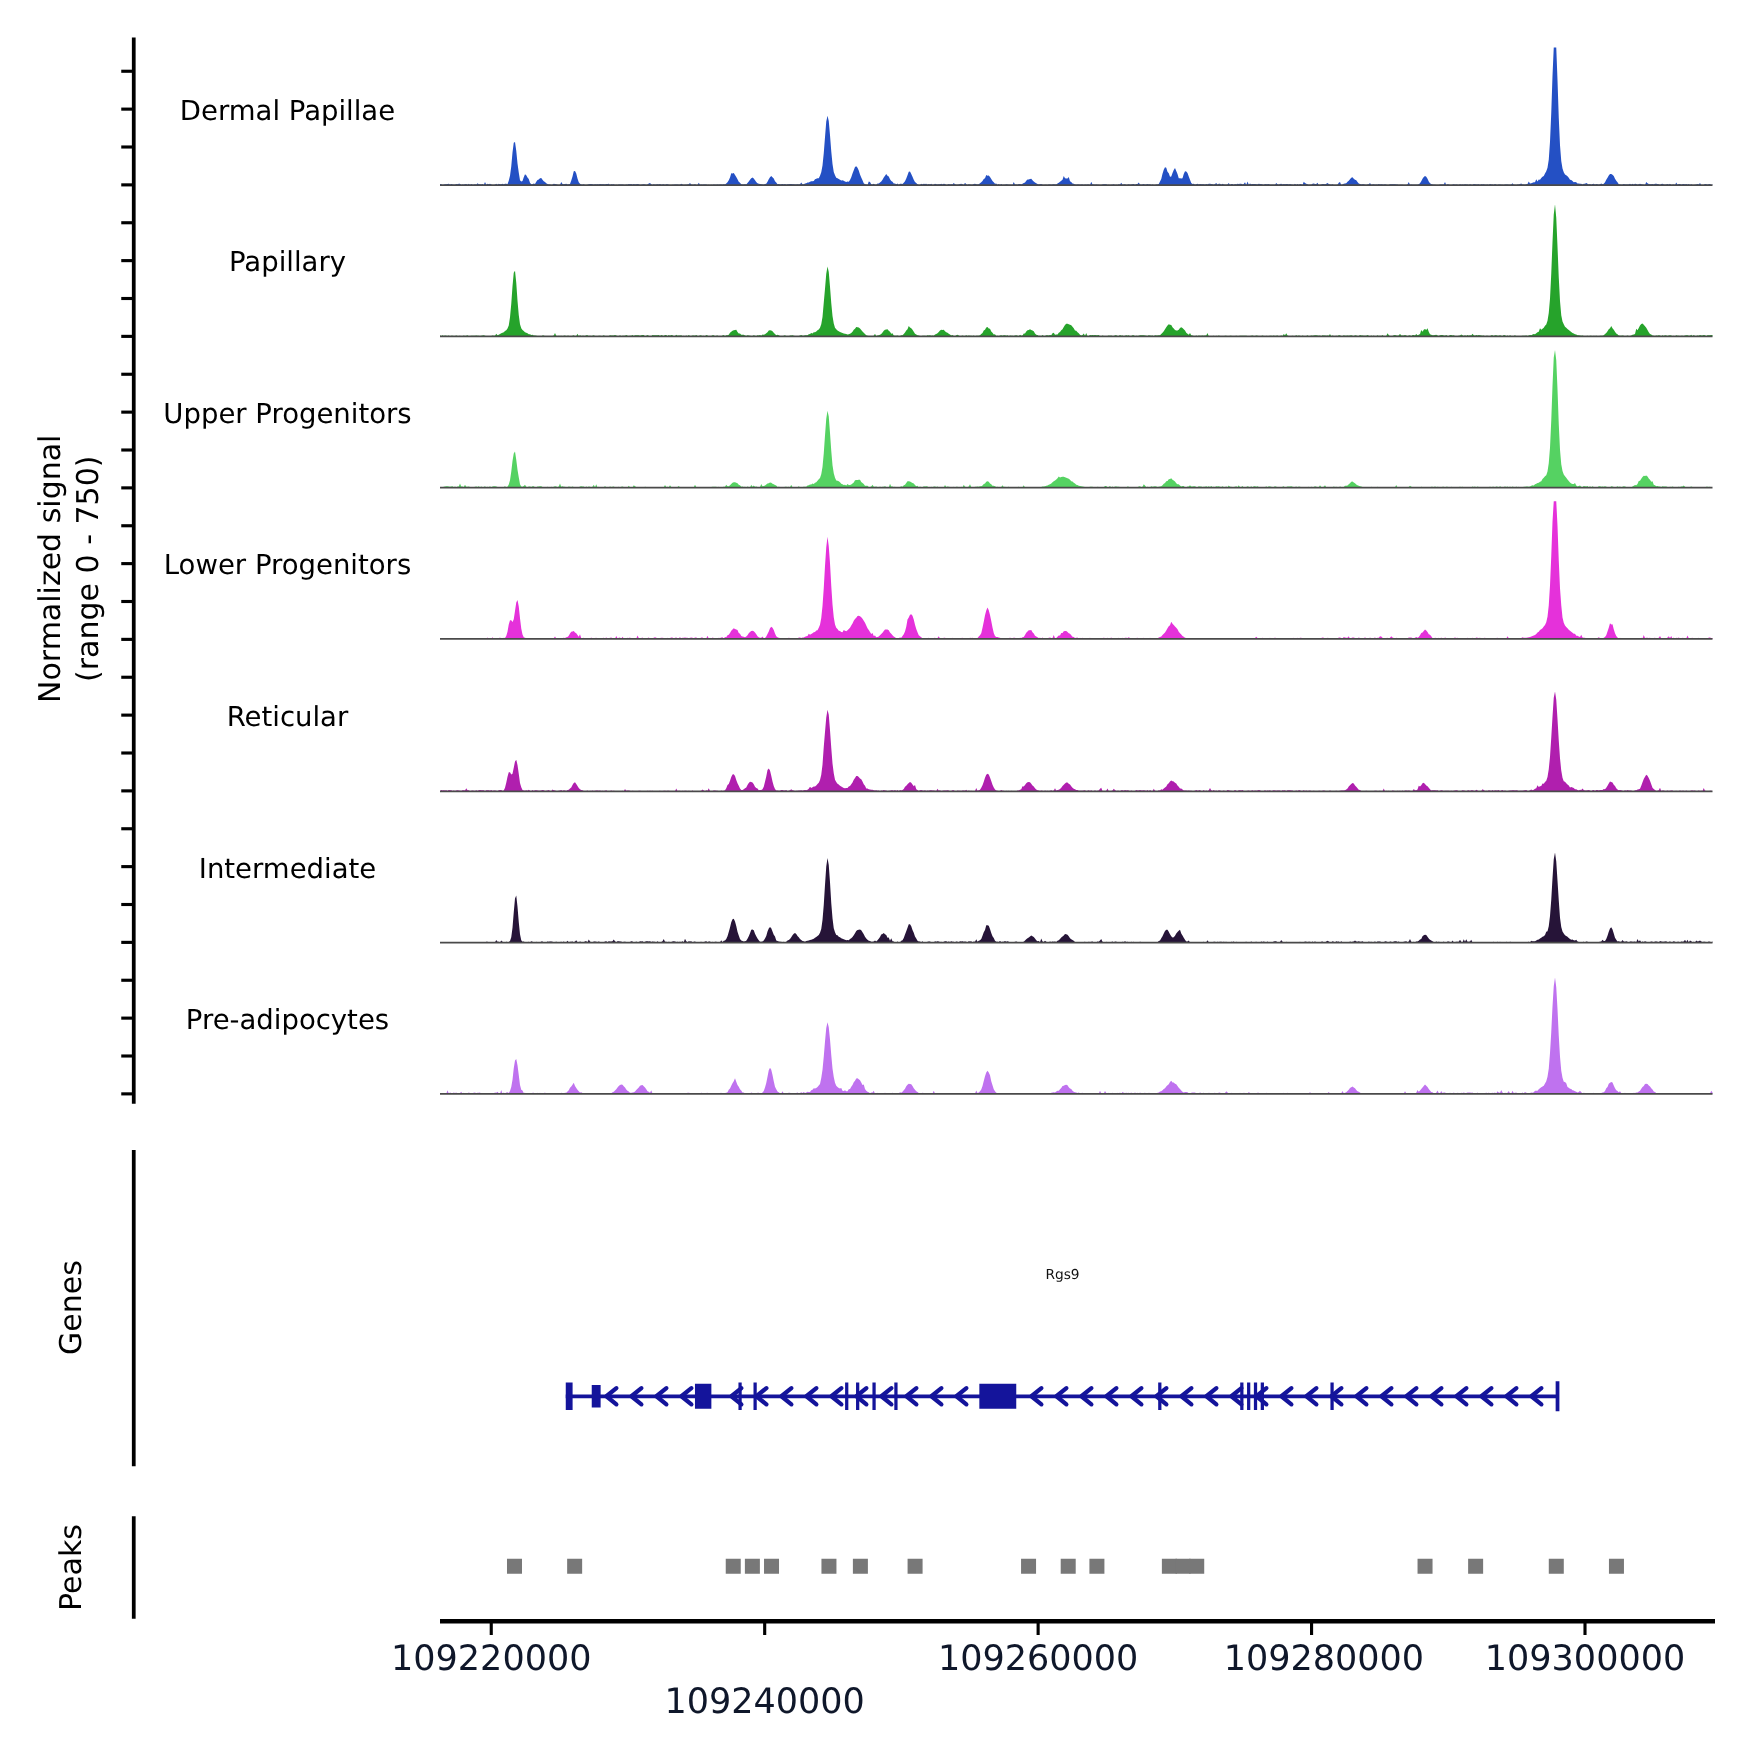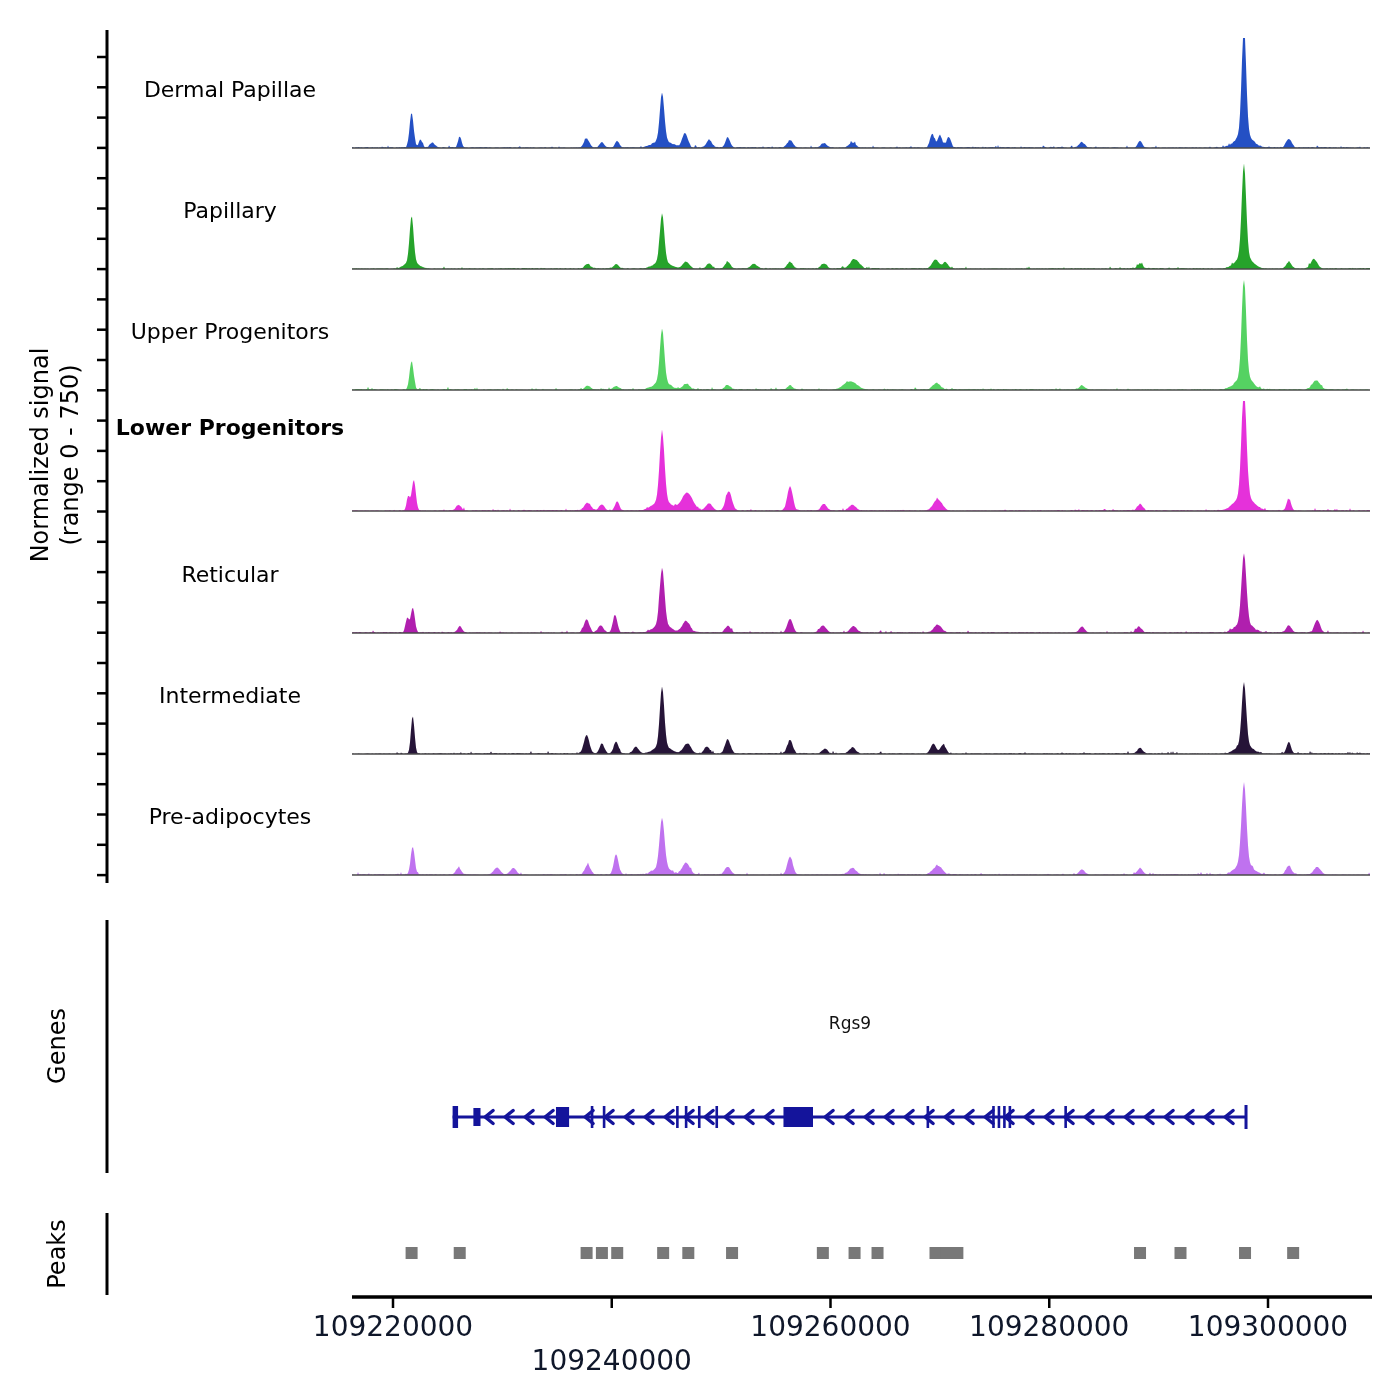--- a/index.html
+++ b/index.html
@@ -5,21 +5,21 @@
   html,body{margin:0;padding:0;background:#ffffff;}
   #page{position:relative;width:1400px;height:1400px;background:#ffffff;overflow:hidden;
         font-family:"DejaVu Sans","Liberation Sans",sans-serif;color:#000;}
   svg{position:absolute;left:0;top:0;}
   .track-label{position:absolute;width:280px;text-align:center;font-size:22px;color:#000000;line-height:1.1;}
   .vlabel{position:absolute;transform:translate(-50%,-50%) rotate(-90deg);white-space:nowrap;
           font-size:24px;color:#000;text-align:center;}
   .vlabel span{display:block;text-align:center;line-height:1.25;}
   .x-tick-label{position:absolute;width:180px;text-align:center;font-size:28px;color:#0f172a;}
   .x-axis-title{position:absolute;width:500px;text-align:center;font-size:27px;color:#000;}
-  .gene-name{position:absolute;width:120px;text-align:center;font-size:17px;color:#111;}
+  .gene-name{position:absolute;width:120px;text-align:center;font-size:11px;color:#111;}
 </style>
 </head>
 <body>
 
 <div id="page">
   <svg id="plot" width="1400" height="1400">
     <g id="signal-tracks">
         <path d="M352 148L352 147.2L353 147.3L354 148.0L355 147.7L356 147.3L357 147.4L358 147.2L359 146.9L360 147.7L361 147.2L362 147.6L363 147.7L364 147.8L365 147.2L366 147.3L367 147.0L368 147.0L369 147.9L370 147.5L371 147.7L372 147.3L373 147.2L374 147.9L375 147.0L376 147.9L377 147.1L378 147.7L379 147.8L380 147.3L381 147.8L382 146.5L383 147.3L384 147.3L385 147.5L386 147.1L387 148.0L388 145.6L389 147.7L390 147.0L391 147.4L392 147.0L393 147.6L394 147.9L395 147.9L396 147.8L397 146.9L398 147.9L399 147.0L400 147.4L401 147.4L402 147.0L403 147.5L404 146.9L405 146.9L406 147.3L407 144.6L408 140.6L409 133.1L410 121.9L411 114.1L412 113.5L413 120.6L414 130.8L415 138.0L416 144.1L417 145.2L418 144.7L419 141.8L420 139.4L421 140.1L422 141.9L423 143.1L424 146.2L425 147.3L426 147.3L427 146.8L428 147.1L429 145.3L430 143.9L431 143.5L432 142.5L433 142.4L434 143.7L435 145.0L436 145.6L437 146.5L438 147.1L439 147.5L440 147.6L441 147.9L442 147.8L443 146.9L444 147.2L445 147.4L446 147.7L447 147.9L448 147.8L449 145.6L450 147.1L451 147.3L452 147.1L453 147.0L454 147.6L455 147.3L456 147.1L457 144.3L458 141.2L459 136.9L460 136.7L461 138.7L462 142.7L463 145.8L464 147.0L465 147.6L466 147.7L467 147.4L468 147.9L469 148.0L470 147.7L471 147.4L472 147.2L473 147.2L474 147.4L475 147.8L476 147.3L477 147.6L478 147.3L479 147.6L480 147.1L481 147.3L482 147.3L483 147.4L484 147.6L485 147.1L486 147.2L487 147.0L488 148.0L489 147.3L490 147.5L491 147.4L492 147.9L493 147.8L494 148.0L495 147.5L496 147.6L497 147.5L498 147.5L499 147.7L500 147.9L501 147.6L502 147.8L503 147.2L504 147.4L505 147.1L506 147.7L507 147.1L508 147.6L509 147.3L510 147.1L511 147.3L512 147.9L513 147.8L514 147.5L515 147.4L516 147.6L517 148.0L518 147.5L519 146.7L520 146.3L521 147.4L522 148.0L523 147.3L524 147.8L525 147.5L526 147.3L527 147.6L528 147.2L529 147.7L530 147.6L531 147.3L532 147.9L533 147.3L534 147.4L535 147.8L536 147.9L537 148.0L538 147.8L539 147.7L540 147.6L541 147.6L542 147.6L543 147.8L544 147.8L545 146.9L546 147.5L547 147.9L548 147.8L549 147.7L550 147.5L551 147.4L552 146.4L553 147.6L554 147.8L555 147.7L556 147.4L557 148.0L558 148.0L559 146.2L560 147.7L561 147.6L562 147.8L563 147.6L564 147.6L565 147.6L566 148.0L567 147.7L568 147.9L569 147.7L570 147.9L571 147.5L572 147.8L573 147.7L574 147.6L575 147.7L576 147.6L577 147.5L578 147.8L579 147.3L580 147.5L581 146.8L582 145.8L583 144.1L584 142.0L585 138.5L586 138.8L587 138.3L588 140.0L589 141.6L590 143.3L591 145.3L592 146.2L593 147.3L594 147.6L595 147.6L596 147.3L597 147.5L598 146.3L599 145.1L600 143.8L601 142.6L602 142.0L603 142.8L604 144.2L605 145.6L606 146.6L607 147.0L608 147.1L609 147.4L610 147.6L611 147.8L612 147.2L613 146.9L614 145.4L615 143.4L616 141.7L617 140.7L618 141.7L619 142.7L620 144.9L621 145.9L622 147.3L623 147.2L624 147.6L625 147.4L626 147.2L627 147.5L628 147.1L629 147.8L630 147.3L631 147.4L632 147.2L633 147.2L634 147.3L635 147.4L636 147.6L637 147.5L638 147.4L639 147.6L640 147.3L641 145.9L642 147.4L643 147.3L644 146.8L645 146.6L646 145.9L647 145.9L648 145.4L649 144.9L650 144.9L651 144.7L652 143.3L653 143.0L654 142.5L655 142.5L656 140.5L657 137.8L658 132.4L659 122.5L660 109.7L661 97.2L662 92.5L663 96.7L664 108.2L665 120.9L666 131.1L667 137.6L668 140.2L669 142.2L670 142.5L671 143.1L672 143.7L673 144.3L674 144.1L675 144.5L676 145.1L677 145.6L678 145.1L679 145.4L680 143.9L681 141.7L682 138.7L683 136.2L684 133.6L685 133.0L686 134.1L687 136.4L688 139.6L689 142.0L690 144.1L691 146.5L692 147.3L693 147.5L694 147.9L695 145.2L696 145.5L697 147.4L698 147.5L699 147.0L700 147.7L701 147.7L702 146.8L703 146.7L704 146.0L705 145.2L706 143.7L707 142.0L708 140.5L709 139.1L710 140.6L711 141.1L712 143.3L713 144.7L714 145.3L715 146.7L716 146.8L717 147.3L718 146.8L719 148.0L720 147.0L721 146.9L722 147.2L723 146.2L724 145.0L725 142.7L726 140.1L727 137.3L728 137.2L729 139.1L730 141.3L731 143.7L732 145.5L733 146.4L734 147.3L735 147.9L736 148.0L737 147.0L738 147.5L739 146.9L740 147.2L741 146.9L742 147.8L743 147.1L744 147.5L745 146.9L746 147.9L747 147.7L748 146.9L749 147.4L750 147.6L751 147.3L752 147.3L753 147.0L754 147.5L755 147.0L756 147.2L757 148.0L758 147.7L759 147.2L760 147.6L761 147.3L762 147.5L763 146.3L764 147.4L765 147.7L766 147.8L767 147.6L768 147.1L769 147.0L770 147.3L771 148.0L772 146.2L773 147.3L774 147.9L775 147.4L776 147.5L777 147.7L778 147.7L779 147.2L780 147.0L781 147.3L782 147.6L783 147.4L784 146.5L785 145.8L786 144.7L787 143.2L788 142.5L789 140.0L790 140.5L791 140.3L792 141.6L793 143.2L794 144.8L795 145.8L796 147.0L797 146.8L798 147.9L799 147.2L800 147.9L801 147.2L802 148.0L803 147.8L804 147.8L805 147.4L806 147.5L807 147.7L808 147.7L809 147.7L810 148.0L811 145.6L812 147.6L813 147.5L814 147.7L815 147.2L816 147.2L817 147.6L818 146.9L819 146.4L820 146.0L821 144.6L822 143.6L823 143.5L824 143.2L825 142.9L826 144.2L827 145.2L828 146.0L829 146.5L830 147.1L831 147.6L832 147.3L833 147.2L834 147.7L835 148.0L836 147.8L837 147.8L838 148.0L839 147.6L840 147.6L841 147.8L842 147.6L843 147.4L844 147.6L845 147.6L846 146.8L847 146.1L848 145.4L849 144.5L850 143.8L851 140.8L852 142.6L853 142.7L854 142.7L855 141.5L856 144.9L857 145.6L858 146.7L859 147.0L860 147.6L861 147.7L862 147.5L863 147.5L864 147.8L865 147.5L866 147.5L867 147.9L868 147.5L869 147.8L870 147.6L871 147.6L872 147.9L873 145.4L874 147.5L875 147.6L876 147.7L877 147.6L878 147.7L879 147.8L880 147.9L881 147.9L882 147.6L883 147.4L884 147.4L885 147.4L886 147.9L887 147.7L888 148.0L889 147.7L890 147.8L891 147.3L892 147.9L893 147.8L894 148.0L895 147.4L896 147.6L897 146.2L898 147.8L899 147.5L900 147.3L901 148.0L902 147.7L903 147.4L904 147.8L905 147.5L906 147.4L907 147.2L908 147.9L909 147.2L910 147.2L911 146.0L912 147.6L913 147.7L914 147.6L915 147.2L916 147.7L917 147.5L918 147.2L919 147.6L920 147.4L921 147.9L922 147.6L923 148.0L924 147.9L925 147.5L926 147.6L927 147.2L928 145.1L929 143.1L930 139.0L931 135.8L932 133.7L933 134.2L934 137.4L935 138.6L936 141.4L937 141.1L938 138.4L939 136.0L940 134.4L941 136.8L942 139.1L943 142.5L944 142.6L945 142.7L946 142.5L947 139.2L948 137.0L949 137.2L950 138.4L951 141.1L952 143.8L953 146.4L954 147.1L955 146.9L956 147.8L957 147.4L958 146.9L959 147.5L960 147.2L961 147.3L962 147.3L963 147.4L964 147.7L965 147.2L966 147.6L967 147.0L968 147.0L969 147.1L970 147.3L971 147.8L972 147.2L973 146.4L974 147.8L975 147.0L976 146.9L977 147.8L978 147.0L979 147.5L980 147.8L981 147.7L982 147.5L983 146.4L984 147.9L985 147.1L986 147.1L987 147.9L988 147.2L989 147.6L990 146.9L991 147.2L992 146.9L993 147.0L994 147.5L995 147.1L996 145.7L997 148.0L998 145.1L999 147.7L1000 146.8L1001 147.3L1002 147.2L1003 147.1L1004 147.2L1005 147.4L1006 147.5L1007 147.0L1008 147.1L1009 147.1L1010 147.5L1011 147.9L1012 147.2L1013 147.4L1014 147.4L1015 147.1L1016 147.8L1017 147.8L1018 147.8L1019 147.8L1020 147.7L1021 146.3L1022 147.4L1023 147.7L1024 147.1L1025 147.0L1026 147.6L1027 147.2L1028 147.4L1029 147.1L1030 147.2L1031 147.5L1032 147.2L1033 147.6L1034 147.8L1035 147.9L1036 146.9L1037 148.0L1038 147.1L1039 148.0L1040 147.1L1041 147.3L1042 148.0L1043 145.4L1044 146.3L1045 147.0L1046 147.3L1047 147.9L1048 147.8L1049 147.8L1050 147.0L1051 146.8L1052 147.2L1053 147.1L1054 146.2L1055 147.9L1056 148.0L1057 147.5L1058 147.1L1059 147.1L1060 147.3L1061 147.0L1062 146.4L1063 147.1L1064 147.6L1065 147.7L1066 147.4L1067 147.9L1068 147.9L1069 147.9L1070 147.8L1071 146.2L1072 145.5L1073 147.9L1074 147.5L1075 147.0L1076 146.7L1077 146.5L1078 145.3L1079 144.6L1080 143.3L1081 142.1L1082 141.8L1083 142.9L1084 143.7L1085 144.2L1086 145.6L1087 146.8L1088 147.2L1089 147.6L1090 147.4L1091 147.3L1092 147.8L1093 148.0L1094 147.5L1095 147.3L1096 146.3L1097 147.7L1098 147.5L1099 147.4L1100 147.8L1101 147.5L1102 147.8L1103 147.2L1104 147.5L1105 147.4L1106 147.6L1107 147.7L1108 147.3L1109 147.7L1110 147.9L1111 147.9L1112 147.4L1113 147.4L1114 147.3L1115 147.3L1116 147.4L1117 147.6L1118 147.5L1119 147.9L1120 147.7L1121 147.7L1122 147.7L1123 148.0L1124 147.9L1125 147.9L1126 147.6L1127 145.6L1128 147.7L1129 147.5L1130 147.8L1131 147.7L1132 147.7L1133 147.7L1134 147.8L1135 147.4L1136 146.6L1137 145.0L1138 143.0L1139 141.5L1140 140.8L1141 141.4L1142 142.9L1143 145.1L1144 146.5L1145 147.2L1146 147.6L1147 147.7L1148 147.7L1149 147.9L1150 147.9L1151 147.9L1152 147.5L1153 147.6L1154 147.6L1155 147.5L1156 145.6L1157 147.9L1158 147.4L1159 147.6L1160 147.9L1161 147.9L1162 147.8L1163 147.4L1164 147.7L1165 147.6L1166 147.7L1167 148.0L1168 147.4L1169 147.7L1170 147.5L1171 147.8L1172 147.4L1173 147.5L1174 147.6L1175 148.0L1176 147.3L1177 147.8L1178 148.0L1179 147.2L1180 147.3L1181 147.5L1182 147.6L1183 147.4L1184 147.9L1185 147.3L1186 147.6L1187 147.4L1188 147.7L1189 147.8L1190 147.5L1191 148.0L1192 147.2L1193 147.6L1194 147.6L1195 147.9L1196 147.1L1197 147.7L1198 148.0L1199 147.6L1200 147.6L1201 147.8L1202 147.7L1203 148.0L1204 147.6L1205 147.6L1206 147.6L1207 147.7L1208 147.8L1209 147.6L1210 146.5L1211 147.8L1212 147.8L1213 147.9L1214 147.5L1215 147.5L1216 147.1L1217 146.7L1218 147.5L1219 147.5L1220 147.7L1221 147.3L1222 147.2L1223 145.2L1224 146.8L1225 146.6L1226 146.1L1227 145.8L1228 145.8L1229 143.3L1230 145.1L1231 143.5L1232 143.7L1233 142.3L1234 141.3L1235 140.7L1236 138.7L1237 137.0L1238 134.1L1239 127.7L1240 113.4L1241 90.3L1242 60.5L1243 38.0L1244 38.0L1245 38.0L1246 64.2L1247 93.9L1248 116.2L1249 128.7L1250 134.8L1251 137.7L1252 139.6L1253 140.2L1254 140.9L1255 142.1L1256 143.7L1257 144.0L1258 144.8L1259 145.8L1260 145.6L1261 145.8L1262 146.8L1263 146.7L1264 146.9L1265 147.0L1266 147.6L1267 147.0L1268 147.0L1269 146.4L1270 147.0L1271 147.5L1272 147.2L1273 147.7L1274 147.1L1275 146.9L1276 147.8L1277 147.2L1278 147.3L1279 147.8L1280 147.3L1281 146.7L1282 147.4L1283 147.0L1284 145.8L1285 143.7L1286 142.1L1287 140.4L1288 139.2L1289 139.1L1290 139.8L1291 140.7L1292 142.9L1293 144.6L1294 145.8L1295 147.4L1296 147.6L1297 147.7L1298 147.7L1299 147.1L1300 147.5L1301 147.5L1302 147.5L1303 147.6L1304 147.0L1305 147.8L1306 146.9L1307 147.8L1308 146.9L1309 147.2L1310 147.7L1311 147.4L1312 146.9L1313 147.3L1314 147.5L1315 147.8L1316 147.9L1317 145.5L1318 146.6L1319 147.2L1320 147.3L1321 147.3L1322 147.1L1323 147.5L1324 147.0L1325 147.0L1326 147.1L1327 147.4L1328 148.0L1329 147.1L1330 147.0L1331 147.5L1332 147.7L1333 147.5L1334 147.2L1335 147.8L1336 147.0L1337 148.0L1338 147.7L1339 147.6L1340 147.9L1341 145.9L1342 147.8L1343 147.2L1344 147.1L1345 147.8L1346 147.3L1347 147.1L1348 147.6L1349 147.2L1350 147.7L1351 147.2L1352 147.9L1353 147.3L1354 147.9L1355 147.9L1356 147.7L1357 147.6L1358 147.2L1359 147.6L1360 146.4L1361 147.9L1362 147.9L1363 148.0L1364 147.2L1365 147.4L1366 147.7L1367 147.3L1368 147.2L1369 148.0L1370 147.6L1370 148Z" fill="#2450c4" stroke="none"></path>
         <line x1="352" y1="148" x2="1370" y2="148" stroke="#4a4a4a" stroke-width="1.4"></line>
         <path d="M352 269L352 268.2L353 268.9L354 268.2L355 268.7L356 268.3L357 268.6L358 268.7L359 268.3L360 268.9L361 268.6L362 268.6L363 268.8L364 268.8L365 268.4L366 268.7L367 268.8L368 268.6L369 269.0L370 269.0L371 268.4L372 268.8L373 268.6L374 268.2L375 268.9L376 268.7L377 268.5L378 268.6L379 268.5L380 268.6L381 268.4L382 268.6L383 268.6L384 268.7L385 268.6L386 268.4L387 268.2L388 268.5L389 268.9L390 268.9L391 268.8L392 268.7L393 268.7L394 268.3L395 268.5L396 268.5L397 267.0L398 268.1L399 267.7L400 267.2L401 266.5L402 266.2L403 265.7L404 264.8L405 264.1L406 262.7L407 260.3L408 253.7L409 243.1L410 229.0L411 218.2L412 216.6L413 226.2L414 240.6L415 252.0L416 259.3L417 262.5L418 263.9L419 264.7L420 265.8L421 266.2L422 266.6L423 267.3L424 267.3L425 268.0L426 267.8L427 268.4L428 268.3L429 268.5L430 268.8L431 268.9L432 268.9L433 269.0L434 268.4L435 268.4L436 268.9L437 268.7L438 268.8L439 268.7L440 268.7L441 269.0L442 268.7L443 268.3L444 266.4L445 268.6L446 268.9L447 268.5L448 268.8L449 268.5L450 268.9L451 268.6L452 268.4L453 268.9L454 268.5L455 268.6L456 268.9L457 269.0L458 268.5L459 268.2L460 268.9L461 268.7L462 266.9L463 269.0L464 268.2L465 268.8L466 268.6L467 268.5L468 268.8L469 268.2L470 268.2L471 268.8L472 268.6L473 268.8L474 268.5L475 268.2L476 268.8L477 268.7L478 268.9L479 268.5L480 268.6L481 268.7L482 268.7L483 268.1L484 268.7L485 268.8L486 268.9L487 268.8L488 268.2L489 268.4L490 268.3L491 268.4L492 268.0L493 268.4L494 269.0L495 269.0L496 268.2L497 268.9L498 268.5L499 268.5L500 268.5L501 268.0L502 268.6L503 268.8L504 268.6L505 268.6L506 267.9L507 268.7L508 268.1L509 268.2L510 268.2L511 268.2L512 268.6L513 268.1L514 268.0L515 268.0L516 268.9L517 268.6L518 268.0L519 268.6L520 268.9L521 268.9L522 268.0L523 268.1L524 268.1L525 268.1L526 268.2L527 267.9L528 268.8L529 267.9L530 268.4L531 268.7L532 268.0L533 268.0L534 268.9L535 267.9L536 268.5L537 268.0L538 268.2L539 268.9L540 268.7L541 267.8L542 268.5L543 268.3L544 268.3L545 268.1L546 268.9L547 268.6L548 268.9L549 268.3L550 268.9L551 268.0L552 268.8L553 268.8L554 268.4L555 268.3L556 268.6L557 267.9L558 268.8L559 268.9L560 268.1L561 268.4L562 268.7L563 268.5L564 269.0L565 267.9L566 268.3L567 268.9L568 268.7L569 268.8L570 268.2L571 268.2L572 268.9L573 268.6L574 268.3L575 268.9L576 268.7L577 268.9L578 268.3L579 267.9L580 268.9L581 268.1L582 268.1L583 267.8L584 266.2L585 265.3L586 264.6L587 264.1L588 264.0L589 263.8L590 265.5L591 266.7L592 266.7L593 267.7L594 267.7L595 267.8L596 268.3L597 268.8L598 268.1L599 268.4L600 268.5L601 268.7L602 268.8L603 268.2L604 268.6L605 268.9L606 268.1L607 268.4L608 267.9L609 268.5L610 267.5L611 267.7L612 267.4L613 266.6L614 265.8L615 264.4L616 264.1L617 264.3L618 264.9L619 266.2L620 267.2L621 268.1L622 267.7L623 268.1L624 268.8L625 268.8L626 269.0L627 268.5L628 268.1L629 268.9L630 268.9L631 269.0L632 268.4L633 268.4L634 268.2L635 268.5L636 268.7L637 268.8L638 268.9L639 268.8L640 268.3L641 268.0L642 268.6L643 268.6L644 268.2L645 268.1L646 268.1L647 267.3L648 267.2L649 266.3L650 266.7L651 265.8L652 265.7L653 265.1L654 264.1L655 263.5L656 262.1L657 259.3L658 253.6L659 242.1L660 231.0L661 219.0L662 213.2L663 217.5L664 229.3L665 242.4L666 252.8L667 258.7L668 262.2L669 263.3L670 264.3L671 265.0L672 265.5L673 265.9L674 266.3L675 266.8L676 267.0L677 267.2L678 267.6L679 267.3L680 266.9L681 266.3L682 265.3L683 263.8L684 262.9L685 261.6L686 261.7L687 261.9L688 262.8L689 263.9L690 265.2L691 266.2L692 267.1L693 268.1L694 268.6L695 268.8L696 268.7L697 268.7L698 269.0L699 268.6L700 267.0L701 268.9L702 268.3L703 268.1L704 267.8L705 267.2L706 265.9L707 264.5L708 263.8L709 263.5L710 263.4L711 264.6L712 265.4L713 266.9L714 266.6L715 268.4L716 268.5L717 268.6L718 268.4L719 268.7L720 268.8L721 268.1L722 268.2L723 267.2L724 265.9L725 264.4L726 263.4L727 260.8L728 262.0L729 262.6L730 263.8L731 265.3L732 267.0L733 267.6L734 268.2L735 268.3L736 268.7L737 268.9L738 268.6L739 268.5L740 268.6L741 268.8L742 268.2L743 268.3L744 268.2L745 268.5L746 268.3L747 268.5L748 267.5L749 267.2L750 266.6L751 265.5L752 264.4L753 263.8L754 263.9L755 263.7L756 265.0L757 265.8L758 266.2L759 266.9L760 267.5L761 268.4L762 267.9L763 268.7L764 268.9L765 268.2L766 267.8L767 268.4L768 268.9L769 268.8L770 268.3L771 268.7L772 268.8L773 268.2L774 268.7L775 268.3L776 268.6L777 268.5L778 268.7L779 268.3L780 268.9L781 268.6L782 268.6L783 268.5L784 268.1L785 267.2L786 266.3L787 264.4L788 263.7L789 261.9L790 261.5L791 262.7L792 263.0L793 265.1L794 266.1L795 267.6L796 267.4L797 268.7L798 268.5L799 268.9L800 268.4L801 268.1L802 268.6L803 268.1L804 268.2L805 268.5L806 268.2L807 268.9L808 268.3L809 268.6L810 268.6L811 268.7L812 268.4L813 268.2L814 268.6L815 268.9L816 267.8L817 268.6L818 268.3L819 266.8L820 266.7L821 265.1L822 264.1L823 263.9L824 263.4L825 263.9L826 264.3L827 265.0L828 266.7L829 267.7L830 268.0L831 268.8L832 268.5L833 268.9L834 267.9L835 268.8L836 268.8L837 268.1L838 268.1L839 268.3L840 268.0L841 268.1L842 266.5L843 266.2L844 267.8L845 267.6L846 267.5L847 266.2L848 265.6L849 264.2L850 263.4L851 261.5L852 259.9L853 258.9L854 259.0L855 259.4L856 259.7L857 260.2L858 261.4L859 262.6L860 264.3L861 264.5L862 265.8L863 266.6L864 267.8L865 268.3L866 268.0L867 266.8L868 268.5L869 266.4L870 268.9L871 268.7L872 268.0L873 268.1L874 267.9L875 268.1L876 267.9L877 268.2L878 268.1L879 268.0L880 269.0L881 268.9L882 268.4L883 268.7L884 268.7L885 268.9L886 268.8L887 268.3L888 268.6L889 268.3L890 269.0L891 268.9L892 268.1L893 268.2L894 268.8L895 268.8L896 267.9L897 268.5L898 268.3L899 268.9L900 268.5L901 268.2L902 268.5L903 268.1L904 269.0L905 268.8L906 268.2L907 268.2L908 268.9L909 268.6L910 268.7L911 268.5L912 268.1L913 268.2L914 268.1L915 268.2L916 268.3L917 268.5L918 268.7L919 268.1L920 268.3L921 268.6L922 268.3L923 268.9L924 268.1L925 268.4L926 268.3L927 268.2L928 268.1L929 267.1L930 266.2L931 264.9L932 263.3L933 261.7L934 260.3L935 259.4L936 259.7L937 260.0L938 261.7L939 262.7L940 263.9L941 264.3L942 264.4L943 263.7L944 262.3L945 261.8L946 262.3L947 263.4L948 264.4L949 266.2L950 267.0L951 267.8L952 266.4L953 268.1L954 268.4L955 268.7L956 269.0L957 268.3L958 268.9L959 268.4L960 268.6L961 268.6L962 268.3L963 268.5L964 268.4L965 268.4L966 266.4L967 268.9L968 268.7L969 268.7L970 268.8L971 268.6L972 268.9L973 268.5L974 269.0L975 268.4L976 268.8L977 268.8L978 268.8L979 269.0L980 268.5L981 268.5L982 268.9L983 268.9L984 268.6L985 268.5L986 268.9L987 268.7L988 268.7L989 268.6L990 268.8L991 268.7L992 268.6L993 268.5L994 268.5L995 268.5L996 268.6L997 268.6L998 268.8L999 268.7L1000 268.8L1001 268.5L1002 268.4L1003 268.7L1004 268.8L1005 268.4L1006 268.6L1007 268.8L1008 269.0L1009 268.7L1010 268.4L1011 268.8L1012 268.9L1013 268.5L1014 268.9L1015 268.7L1016 268.5L1017 268.6L1018 268.8L1019 268.4L1020 268.7L1021 268.5L1022 268.3L1023 268.9L1024 268.8L1025 268.4L1026 268.7L1027 267.2L1028 268.2L1029 266.6L1030 268.3L1031 268.8L1032 268.7L1033 268.7L1034 268.6L1035 268.8L1036 268.7L1037 268.2L1038 268.7L1039 268.4L1040 268.5L1041 268.9L1042 268.3L1043 268.8L1044 268.7L1045 268.7L1046 268.2L1047 268.9L1048 268.8L1049 268.3L1050 268.6L1051 268.3L1052 268.2L1053 268.1L1054 268.4L1055 268.5L1056 268.3L1057 268.9L1058 268.1L1059 268.3L1060 268.4L1061 268.5L1062 268.4L1063 268.6L1064 267.2L1065 268.9L1066 268.4L1067 268.7L1068 268.8L1069 268.5L1070 268.7L1071 268.2L1072 268.1L1073 268.9L1074 269.0L1075 268.1L1076 268.5L1077 268.6L1078 268.3L1079 268.6L1080 268.4L1081 268.1L1082 268.6L1083 268.9L1084 268.1L1085 268.3L1086 268.7L1087 268.7L1088 268.0L1089 268.4L1090 268.4L1091 268.5L1092 268.5L1093 268.5L1094 268.0L1095 268.6L1096 268.9L1097 268.4L1098 268.9L1099 268.3L1100 268.9L1101 269.0L1102 268.2L1103 268.7L1104 268.6L1105 268.7L1106 268.0L1107 268.9L1108 268.8L1109 268.8L1110 266.5L1111 267.9L1112 269.0L1113 268.7L1114 268.8L1115 268.2L1116 268.0L1117 268.4L1118 268.6L1119 268.4L1120 266.9L1121 268.3L1122 268.4L1123 268.4L1124 268.0L1125 268.3L1126 269.0L1127 268.3L1128 268.1L1129 268.9L1130 267.9L1131 267.9L1132 268.3L1133 267.2L1134 268.2L1135 267.7L1136 267.2L1137 264.0L1138 265.3L1139 263.7L1140 263.1L1141 263.9L1142 262.5L1143 265.3L1144 267.3L1145 267.7L1146 268.1L1147 268.2L1148 267.9L1149 267.8L1150 268.3L1151 268.8L1152 268.2L1153 268.0L1154 268.0L1155 268.3L1156 268.5L1157 267.9L1158 268.8L1159 268.7L1160 268.0L1161 267.9L1162 268.3L1163 268.1L1164 268.8L1165 268.9L1166 268.8L1167 268.5L1168 268.3L1169 267.6L1170 268.1L1171 268.8L1172 268.2L1173 268.8L1174 267.9L1175 268.5L1176 268.1L1177 268.3L1178 267.0L1179 268.2L1180 268.5L1181 268.0L1182 268.3L1183 268.0L1184 268.2L1185 268.3L1186 268.6L1187 268.3L1188 268.9L1189 268.5L1190 268.6L1191 268.7L1192 269.0L1193 268.2L1194 268.1L1195 268.8L1196 268.2L1197 268.2L1198 268.6L1199 268.5L1200 268.2L1201 268.5L1202 268.9L1203 268.0L1204 268.2L1205 269.0L1206 268.4L1207 269.0L1208 268.1L1209 268.8L1210 268.8L1211 268.8L1212 268.1L1213 268.9L1214 268.9L1215 268.8L1216 268.8L1217 268.7L1218 268.5L1219 268.6L1220 268.5L1221 268.4L1222 268.8L1223 268.4L1224 267.9L1225 268.2L1226 267.6L1227 267.1L1228 267.3L1229 266.5L1230 265.8L1231 265.4L1232 262.5L1233 263.7L1234 262.9L1235 262.1L1236 260.6L1237 259.6L1238 256.6L1239 250.4L1240 238.9L1241 219.0L1242 193.6L1243 171.5L1244 163.4L1245 174.1L1246 197.3L1247 221.7L1248 240.8L1249 252.1L1250 257.2L1251 259.3L1252 261.3L1253 262.1L1254 263.2L1255 264.0L1256 264.7L1257 265.5L1258 266.3L1259 266.8L1260 267.3L1261 267.5L1262 268.2L1263 268.1L1264 268.4L1265 268.5L1266 268.3L1267 268.7L1268 268.8L1269 268.8L1270 268.6L1271 268.9L1272 268.6L1273 268.6L1274 269.0L1275 268.6L1276 268.8L1277 268.6L1278 268.7L1279 268.9L1280 268.6L1281 268.5L1282 268.5L1283 268.2L1284 267.1L1285 266.4L1286 264.9L1287 263.3L1288 262.6L1289 260.7L1290 262.5L1291 263.8L1292 265.4L1293 266.8L1294 267.3L1295 268.3L1296 268.5L1297 268.5L1298 268.4L1299 268.6L1300 268.9L1301 268.7L1302 268.4L1303 268.8L1304 268.7L1305 268.3L1306 267.8L1307 267.6L1308 267.1L1309 263.0L1310 264.2L1311 262.4L1312 260.4L1313 259.1L1314 258.7L1315 259.7L1316 261.0L1317 262.2L1318 263.9L1319 265.7L1320 267.1L1321 267.5L1322 268.3L1323 268.6L1324 268.7L1325 268.4L1326 268.5L1327 268.2L1328 268.4L1329 268.9L1330 268.1L1331 268.7L1332 268.2L1333 268.4L1334 268.7L1335 268.3L1336 268.1L1337 268.4L1338 269.0L1339 268.5L1340 269.0L1341 268.1L1342 268.6L1343 268.6L1344 268.8L1345 268.5L1346 268.6L1347 268.8L1348 268.4L1349 268.2L1350 268.1L1351 268.5L1352 268.6L1353 267.7L1354 268.9L1355 268.0L1356 268.7L1357 268.8L1358 268.3L1359 268.6L1360 268.0L1361 268.3L1362 268.4L1363 268.0L1364 268.1L1365 268.9L1366 268.2L1367 268.1L1368 268.1L1369 267.9L1370 268.1L1370 269Z" fill="#26a32b" stroke="none"></path>
@@ -162,25 +162,25 @@
 
   <div class="vlabel" style="left:57px;top:1254px;">Peaks</div>
 
   <div class="gene-name" style="left:790px;top:1013px;">Rgs9</div>
 
 
   <div id="track-labels">
       <div class="track-label" style="left: 90px; top: 78px;">Dermal Papillae</div>
       <div class="track-label" style="left: 90px; top: 199px;">Papillary</div>
       <div class="track-label" style="left: 90px; top: 320px;">Upper Progenitors</div>
-      <div class="track-label" style="left: 90px; top: 416px; font-weight: bold;">Lower Progenitors</div>
+      <div class="track-label" style="left: 90px; top: 441px;">Lower Progenitors</div>
       <div class="track-label" style="left: 90px; top: 563px;">Reticular</div>
       <div class="track-label" style="left: 90px; top: 684px;">Intermediate</div>
       <div class="track-label" style="left: 90px; top: 805px;">Pre-adipocytes</div>
     </div>
   <div id="x-tick-labels">
       <div class="x-tick-label" style="left: 303px; top: 1310px;">109220000</div>
       <div class="x-tick-label" style="left: 521.75px; top: 1310px; margin-top: 34px;">109240000</div>
       <div class="x-tick-label" style="left: 740.5px; top: 1310px;">109260000</div>
-      <div class="x-tick-label" style="left: 959.25px; top: 1310px;">109280000</div>
+      <div class="x-tick-label" style="left: 959.25px; top: 1310px; text-align: right;">109280000</div>
       <div class="x-tick-label" style="left: 1178px; top: 1310px;">109300000</div>
     </div>
 </div>
 
 </body></html>

